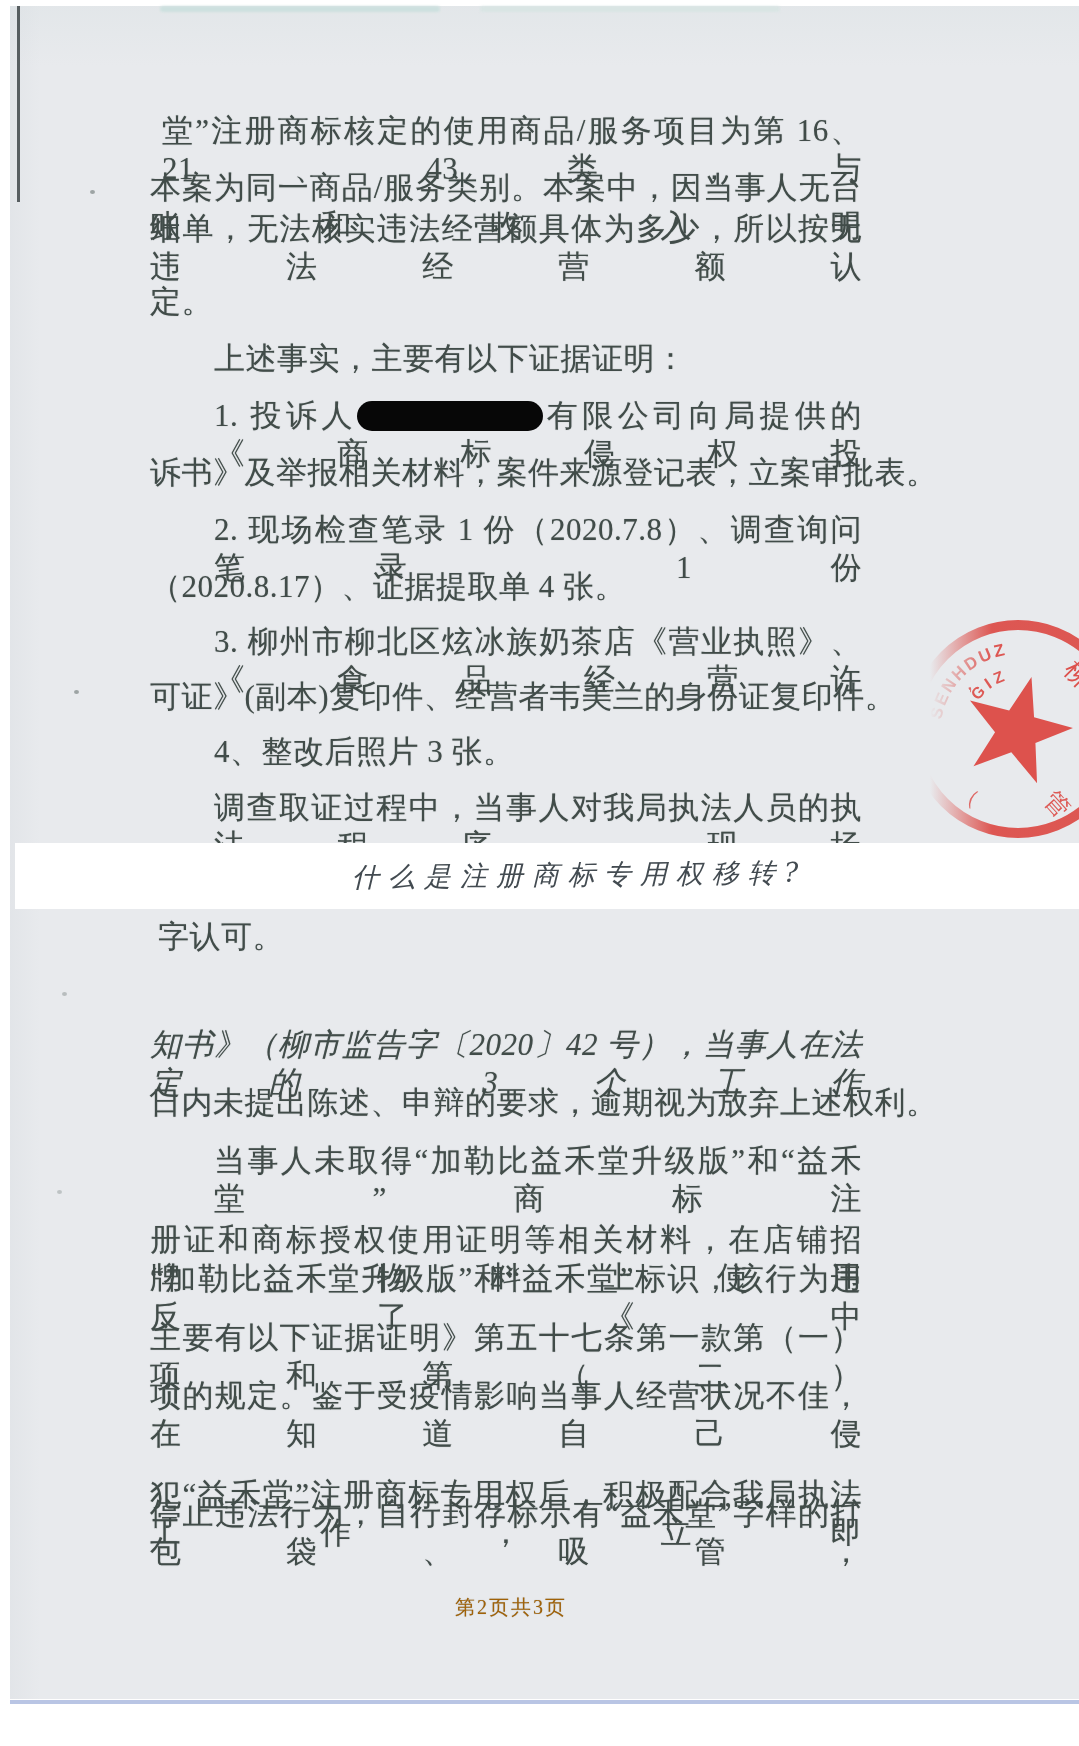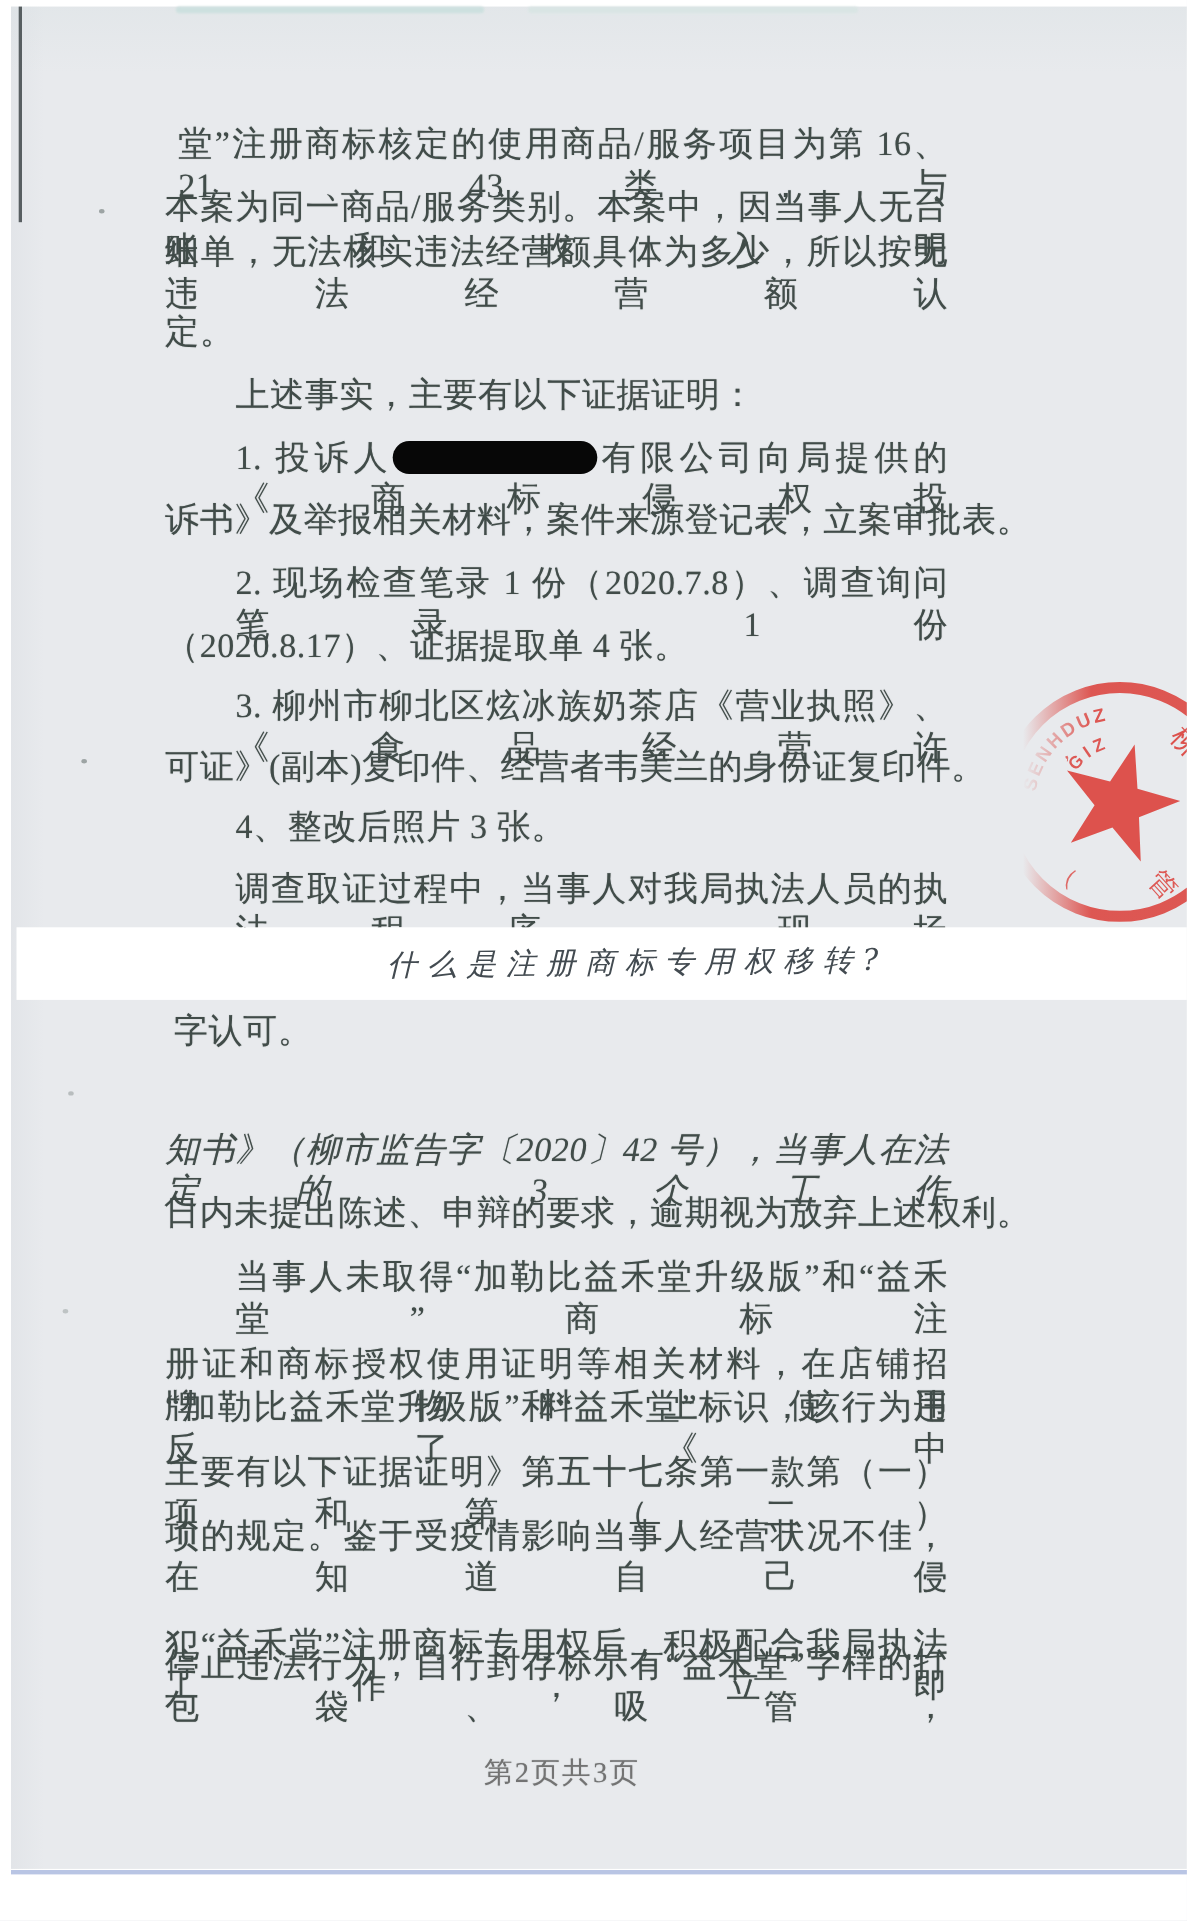--- a/index.html
+++ b/index.html
@@ -36,21 +36,21 @@
   }
   #hand-note{
     position:absolute;left:352px;top:857px;z-index:5;
     font-size:27px;color:#434b51;letter-spacing:9px;
     font-style:italic;font-weight:300;
     font-family:"DejaVu Serif",serif;
     transform:rotate(-0.6deg);
   }
   #footer{
     position:absolute;left:140px;top:1588px;width:722px;text-align:center;
-    font-size:26px;color:#737373;letter-spacing:2px;z-index:2;
+    font-size:20px;color:#a16207;letter-spacing:2px;z-index:2;
     text-shadow:0 0 1px rgba(65,76,73,.4);
   }
   #seal{position:absolute;left:0;top:0;z-index:3;pointer-events:none;}
   .speck{position:absolute;width:5px;height:4px;border-radius:50%;
     background:#5e6a67;opacity:.55;z-index:2;}
   #edge-line{position:absolute;left:7px;top:0;width:3px;height:196px;
     background:#343c3f;opacity:.8;z-index:2;}
   .smudge{position:absolute;top:0;height:6px;border-radius:3px;
     filter:blur(1px);z-index:2;}
   #smudge-a{left:150px;width:280px;background:#cbe0de;opacity:.9;}

